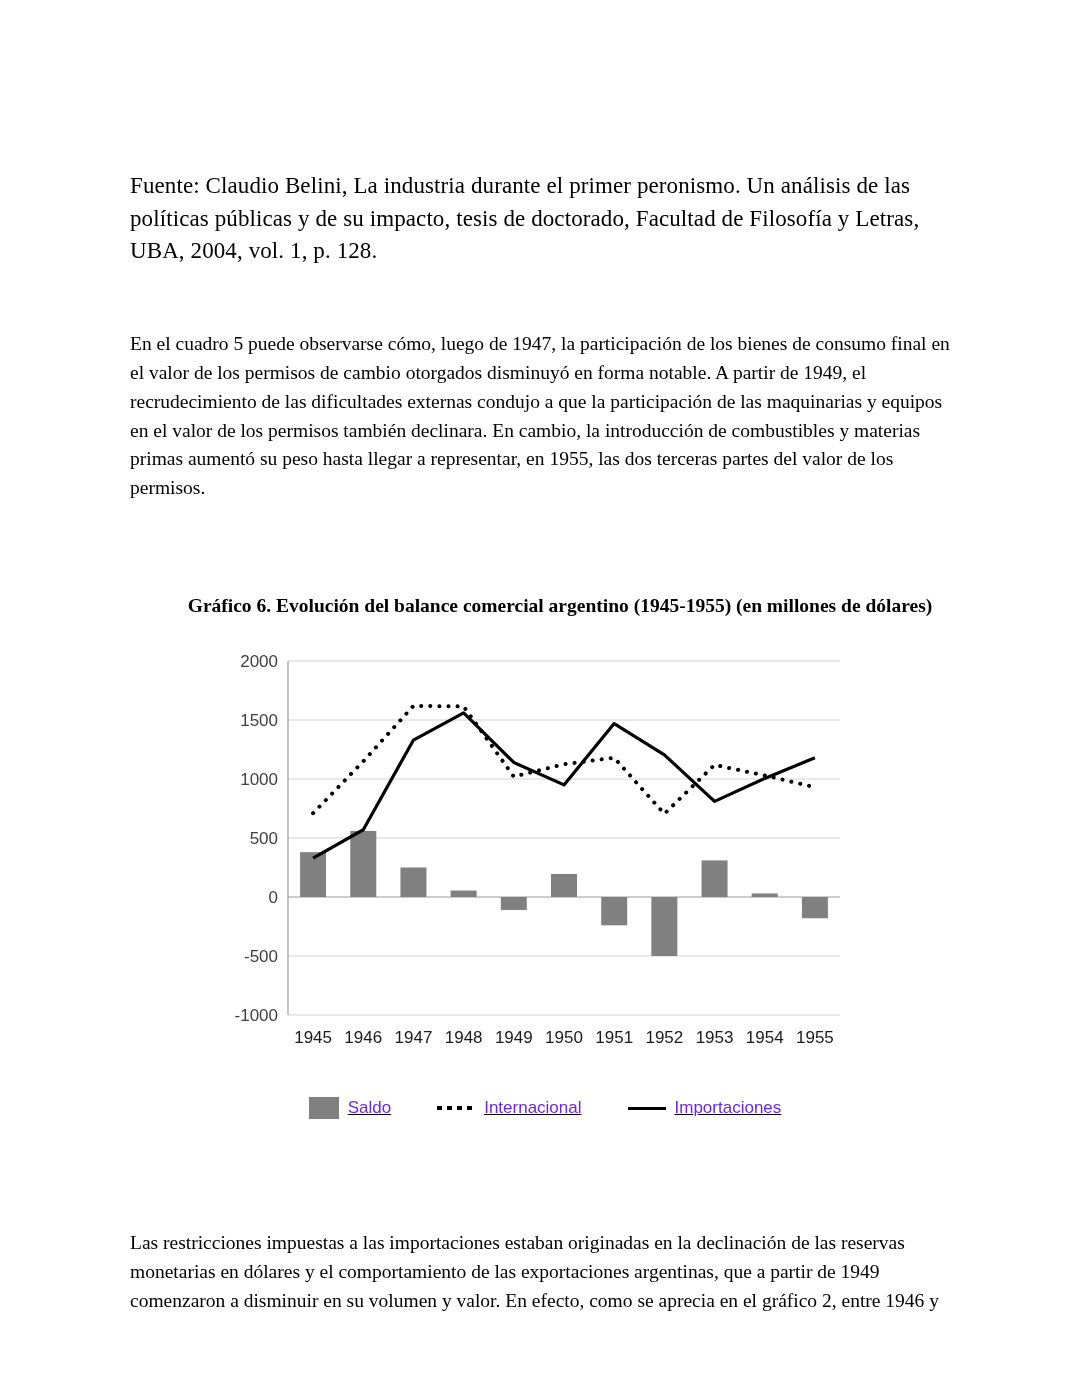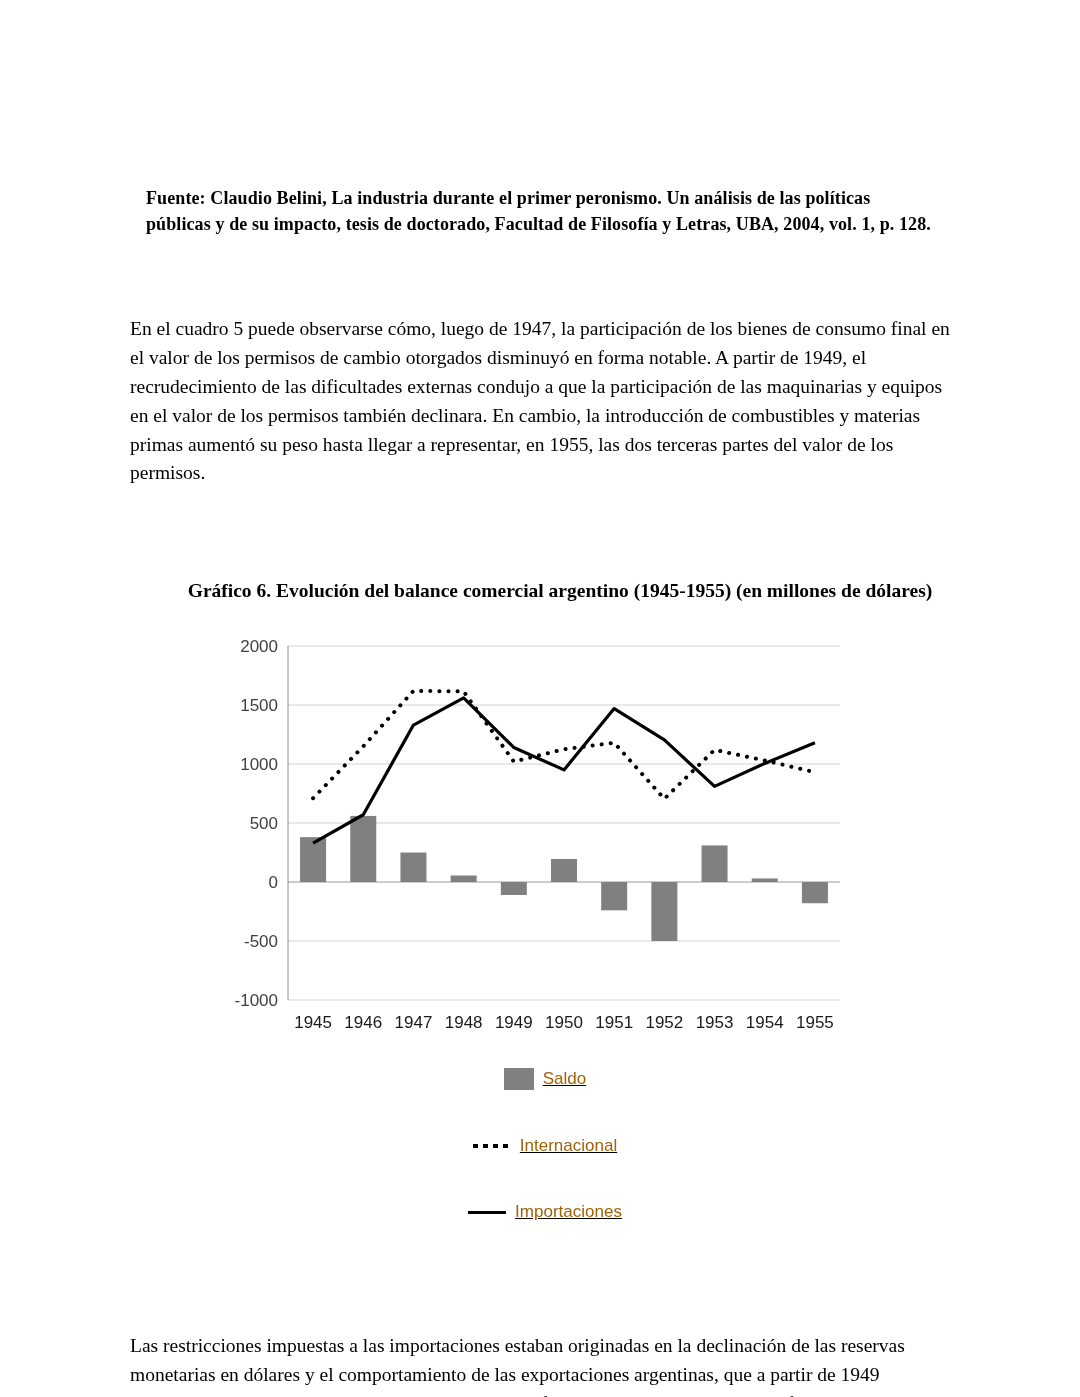--- a/index.html
+++ b/index.html
@@ -16,25 +16,25 @@
     overflow: hidden;
   }
   .page {
     position: relative;
     width: 1080px;
     height: 1397px;
     box-sizing: border-box;
     padding: 170px 130px 0 130px;
   }
   .src-note {
-    font-weight: bold;
-    font-size: 18px;
+    font-weight: normal;
+    font-size: 23px;
     line-height: 1.42;
     letter-spacing: 0.1px;
-    margin: 16px;
+    margin: 0;
   }
   .body-para {
     font-size: 19.5px;
     line-height: 1.48;
     margin: 0;
     text-align: left;
   }
   .gap-lg { height: 62px; }
   .gap-md { height: 48px; }
   .gap-sm { height: 30px; }
@@ -59,26 +59,25 @@
     width: 620px;
     height: 430px;
     font-family: "Liberation Sans", sans-serif;
   }
 
   .legend-row {
     display: flex;
     justify-content: center;
     align-items: center;
     gap: 46px;
-    margin-top: 6px;
+    margin-top: 20px;
     padding-left: 10px;
     font-family: "Liberation Sans", sans-serif;
     font-size: 17px;
-    color: #a16207;
-    flex-direction: column;
+    color: #6d28d9;
   }
   .legend-item {
     display: flex;
     align-items: center;
     gap: 9px;
   }
   .legend-swatch-bar {
     width: 30px;
     height: 22px;
     background: #808080;

